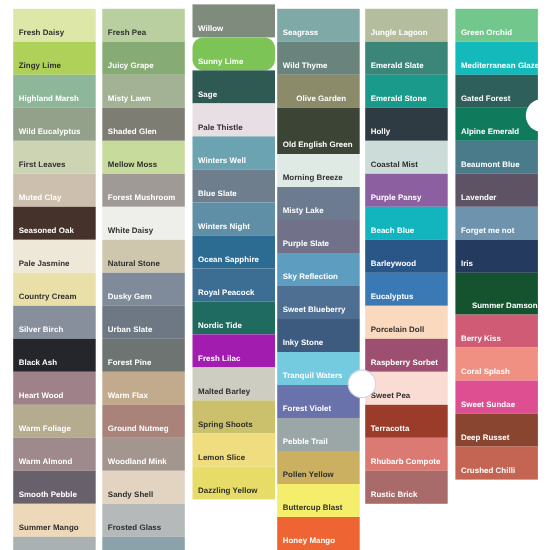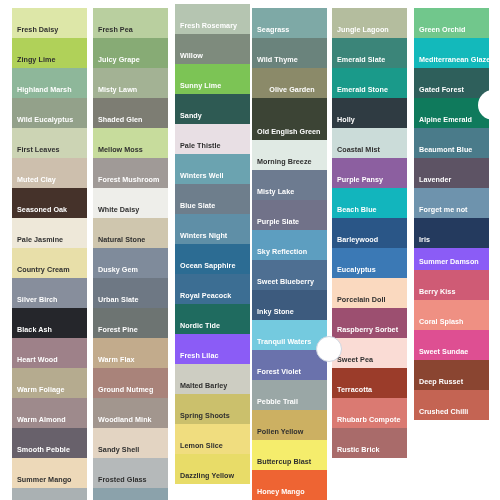--- a/index.html
+++ b/index.html
@@ -147,31 +147,28 @@
       </div>
       <div class="swatch" style="width: 75px; height: 30px; background: rgb(227, 212, 194);">
         <span class="swatch-label" style="color: rgb(47, 47, 47);">Sandy Shell</span>
       </div>
       <div class="swatch" style="width: 75px; height: 30px; background: rgb(181, 185, 186);">
         <span class="swatch-label" style="color: rgb(47, 47, 47);">Frosted Glass</span>
       </div>
       <div class="swatch" style="width: 75px; height: 30px; background: rgb(139, 162, 171);"></div>
     </div>
     <div class="swatch-column" style="left: 175px; top: 4px; width: 75px;">
-      <div class="swatch" style="width: 75px; height: 30px; background: rgb(181, 197, 177);">
-        <span class="swatch-label" style="color: rgb(255, 255, 255);">Fresh Rosemary</span>
-      </div>
       <div class="swatch" style="width: 75px; height: 30px; background: rgb(126, 139, 125);">
         <span class="swatch-label" style="color: rgb(255, 255, 255);">Willow</span>
       </div>
-      <div class="swatch" style="width: 75px; height: 30px; background: rgb(124, 196, 85);">
+      <div class="swatch" style="width: 75px; height: 30px; background: rgb(124, 196, 85); border-radius: 10px;">
         <span class="swatch-label" style="color: rgb(255, 255, 255);">Sunny Lime</span>
       </div>
       <div class="swatch" style="width: 75px; height: 30px; background: rgb(46, 90, 83);">
-        <span class="swatch-label" style="color: rgb(255, 255, 255);">Sandy</span>
+        <span class="swatch-label" style="color: rgb(255, 255, 255);">Sage</span>
       </div>
       <div class="swatch" style="width: 75px; height: 30px; background: rgb(232, 223, 228);">
         <span class="swatch-label" style="color: rgb(47, 47, 47);">Pale Thistle</span>
       </div>
       <div class="swatch" style="width: 75px; height: 30px; background: rgb(107, 163, 176);">
         <span class="swatch-label" style="color: rgb(255, 255, 255);">Winters Well</span>
       </div>
       <div class="swatch" style="width: 75px; height: 30px; background: rgb(110, 126, 140);">
         <span class="swatch-label" style="color: rgb(255, 255, 255);">Blue Slate</span>
       </div>
@@ -180,21 +177,21 @@
       </div>
       <div class="swatch" style="width: 75px; height: 30px; background: rgb(44, 108, 147);">
         <span class="swatch-label" style="color: rgb(255, 255, 255);">Ocean Sapphire</span>
       </div>
       <div class="swatch" style="width: 75px; height: 30px; background: rgb(60, 110, 147);">
         <span class="swatch-label" style="color: rgb(255, 255, 255);">Royal Peacock</span>
       </div>
       <div class="swatch" style="width: 75px; height: 30px; background: rgb(31, 107, 95);">
         <span class="swatch-label" style="color: rgb(255, 255, 255);">Nordic Tide</span>
       </div>
-      <div class="swatch" style="width: 75px; height: 30px; background: #8b5cf6;">
+      <div class="swatch" style="width: 75px; height: 30px; background: #a21caf;">
         <span class="swatch-label" style="color: rgb(255, 255, 255);">Fresh Lilac</span>
       </div>
       <div class="swatch" style="width: 75px; height: 30px; background: rgb(205, 205, 194);">
         <span class="swatch-label" style="color: rgb(47, 47, 47);">Malted Barley</span>
       </div>
       <div class="swatch" style="width: 75px; height: 30px; background: rgb(203, 192, 108);">
         <span class="swatch-label" style="color: rgb(47, 47, 47);">Spring Shoots</span>
       </div>
       <div class="swatch" style="width: 75px; height: 30px; background: rgb(240, 221, 127);">
         <span class="swatch-label" style="color: rgb(47, 47, 47);">Lemon Slice</span>
@@ -318,21 +315,21 @@
       </div>
       <div class="swatch" style="width: 75px; height: 30px; background: rgb(93, 83, 100);">
         <span class="swatch-label" style="color: rgb(255, 255, 255);">Lavender</span>
       </div>
       <div class="swatch" style="width: 75px; height: 30px; background: rgb(110, 147, 173);">
         <span class="swatch-label" style="color: rgb(255, 255, 255);">Forget me not</span>
       </div>
       <div class="swatch" style="width: 75px; height: 30px; background: rgb(36, 58, 94);">
         <span class="swatch-label" style="color: rgb(255, 255, 255);">Iris</span>
       </div>
-      <div class="swatch" style="width: 75px; height: 22px; background: #8b5cf6;">
+      <div class="swatch" style="width: 75px; height: 38px; background: #14532d; padding-left: 10px;">
         <span class="swatch-label" style="color: rgb(255, 255, 255);">Summer Damson</span>
       </div>
       <div class="swatch" style="width: 75px; height: 30px; background: rgb(207, 91, 117);">
         <span class="swatch-label" style="color: rgb(255, 255, 255);">Berry Kiss</span>
       </div>
       <div class="swatch" style="width: 75px; height: 30px; background: rgb(239, 144, 131);">
         <span class="swatch-label" style="color: rgb(255, 255, 255);">Coral Splash</span>
       </div>
       <div class="swatch" style="width: 75px; height: 30px; background: rgb(222, 79, 146);">
         <span class="swatch-label" style="color: rgb(255, 255, 255);">Sweet Sundae</span>

